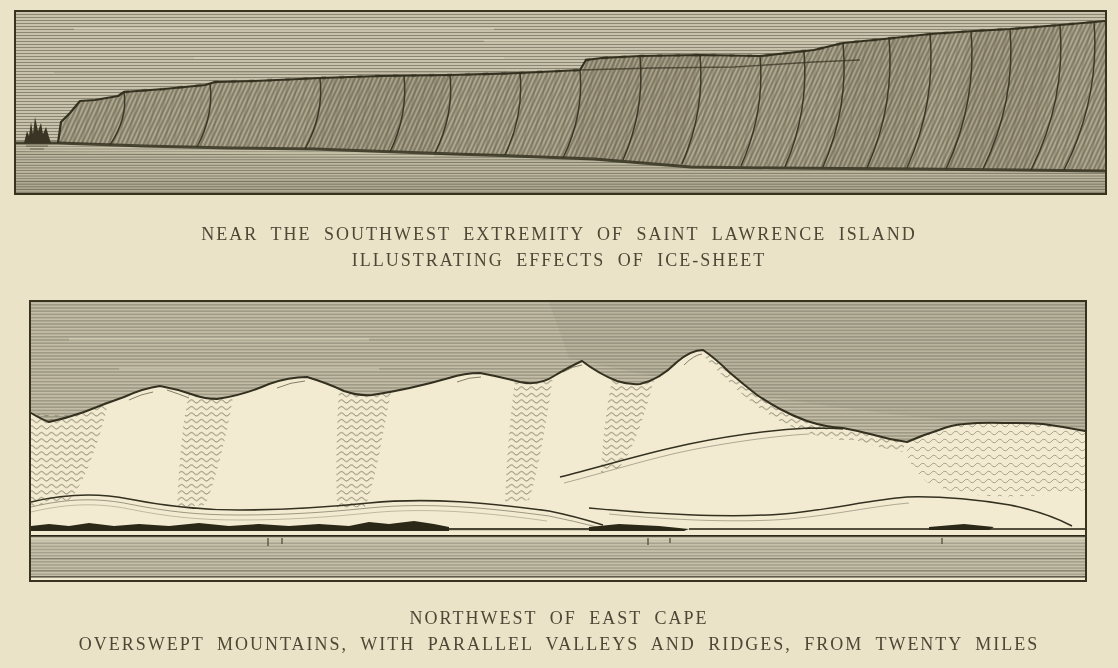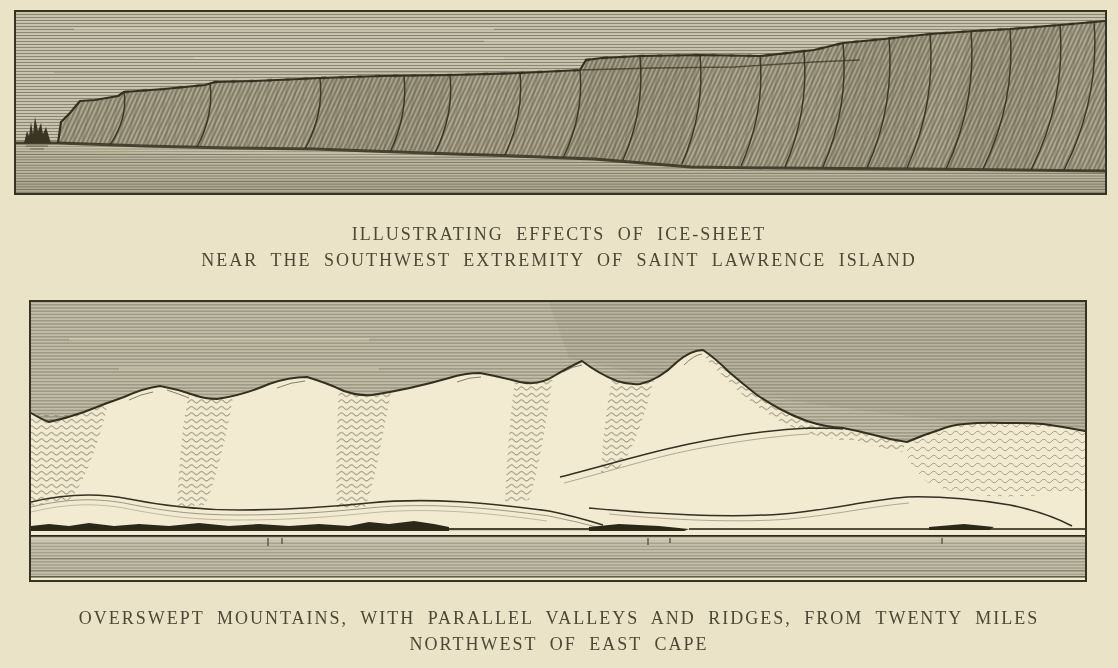--- a/index.html
+++ b/index.html
@@ -104,22 +104,22 @@
 
       <path class="inkline" stroke="#201d12" stroke-width="3" opacity="0.85" d="M2,133 L44,133 130,136 215,138 300,139 440,144 500,146 580,149 677,157 760,158 900,159 1091,161"></path>
 
       <path fill="#3a3424" d="M10,133 L13,121 15,126 17,112 19,124 21,107 24,121 27,113 29,124 32,117 35,127 37,133 Z"></path>
       <path class="inkline" stroke-width="1" opacity="0.6" d="M12,136 L34,136 M16,139 L30,139"></path>
       <rect x="1" y="1" width="1091" height="183" class="border"></rect>
     </svg>
   </figure>
 
   <figcaption class="caption" style="top:221px">
+    <div>NEAR THE SOUTHWEST EXTREMITY OF SAINT LAWRENCE ISLAND</div>
     <div>ILLUSTRATING EFFECTS OF ICE-SHEET</div>
-    <div>NEAR THE SOUTHWEST EXTREMITY OF SAINT LAWRENCE ISLAND</div>
   </figcaption>
 
   <figure class="plate" style="left:29px;top:300px;width:1058px;height:282px;margin:0">
     <svg width="1058" height="282" viewBox="0 0 1058 282">
 
       <rect x="2" y="2" width="1054" height="278" class="skyBase2"></rect>
       <rect x="2" y="2" width="1054" height="278" fill="url(#pHsky2)"></rect>
       <path d="M520,2 L1056,2 1056,130 Q800,118 540,58 Z" fill="#6d6856" opacity="0.1"></path>
       <rect x="40" y="38" width="300" height="2.5" fill="#f2ebd2" opacity="0.3"></rect>
       <rect x="90" y="68" width="260" height="2" fill="#f2ebd2" opacity="0.3"></rect>
@@ -179,17 +179,17 @@
         <rect x="640" y="238" width="2" height="5"></rect>
         <rect x="912" y="238" width="2" height="6"></rect>
       </g>
 
       <path class="inkline" stroke-width="2" stroke-linejoin="round" stroke-linecap="round" d="M2,113 Q12,119 20,122 Q38,118 55,112 Q75,104 95,97 Q115,88 131,86 Q148,89 165,95 Q176,99 188,99 Q215,95 240,84 Q260,77 278,77 Q298,83 315,91 Q329,96 343,95 Q382,89 420,78 Q436,73 451,73 Q472,77 491,82 Q510,86 525,76 Q540,67 553,61 Q570,74 588,81 Q600,85 611,84 Q630,80 648,62 Q662,50 674,50 Q686,58 700,72 Q714,84 728,95 Q740,103 751,109 Q764,116 778,121 Q796,127 814,128 Q830,131 845,135 Q862,140 878,142 Q894,135 910,130 Q922,125 935,124 Q955,122 975,123 Q995,123 1014,124 Q1036,127 1056,131"></path>
       <rect x="1" y="1" width="1056" height="280" class="border"></rect>
     </svg>
   </figure>
 
   <figcaption class="caption" style="top:605px">
+    <div>NORTHWEST OF EAST CAPE</div>
     <div>OVERSWEPT MOUNTAINS, WITH PARALLEL VALLEYS AND RIDGES, FROM TWENTY MILES</div>
-    <div>NORTHWEST OF EAST CAPE</div>
   </figcaption>
 
 </div>
 
 </body></html>

